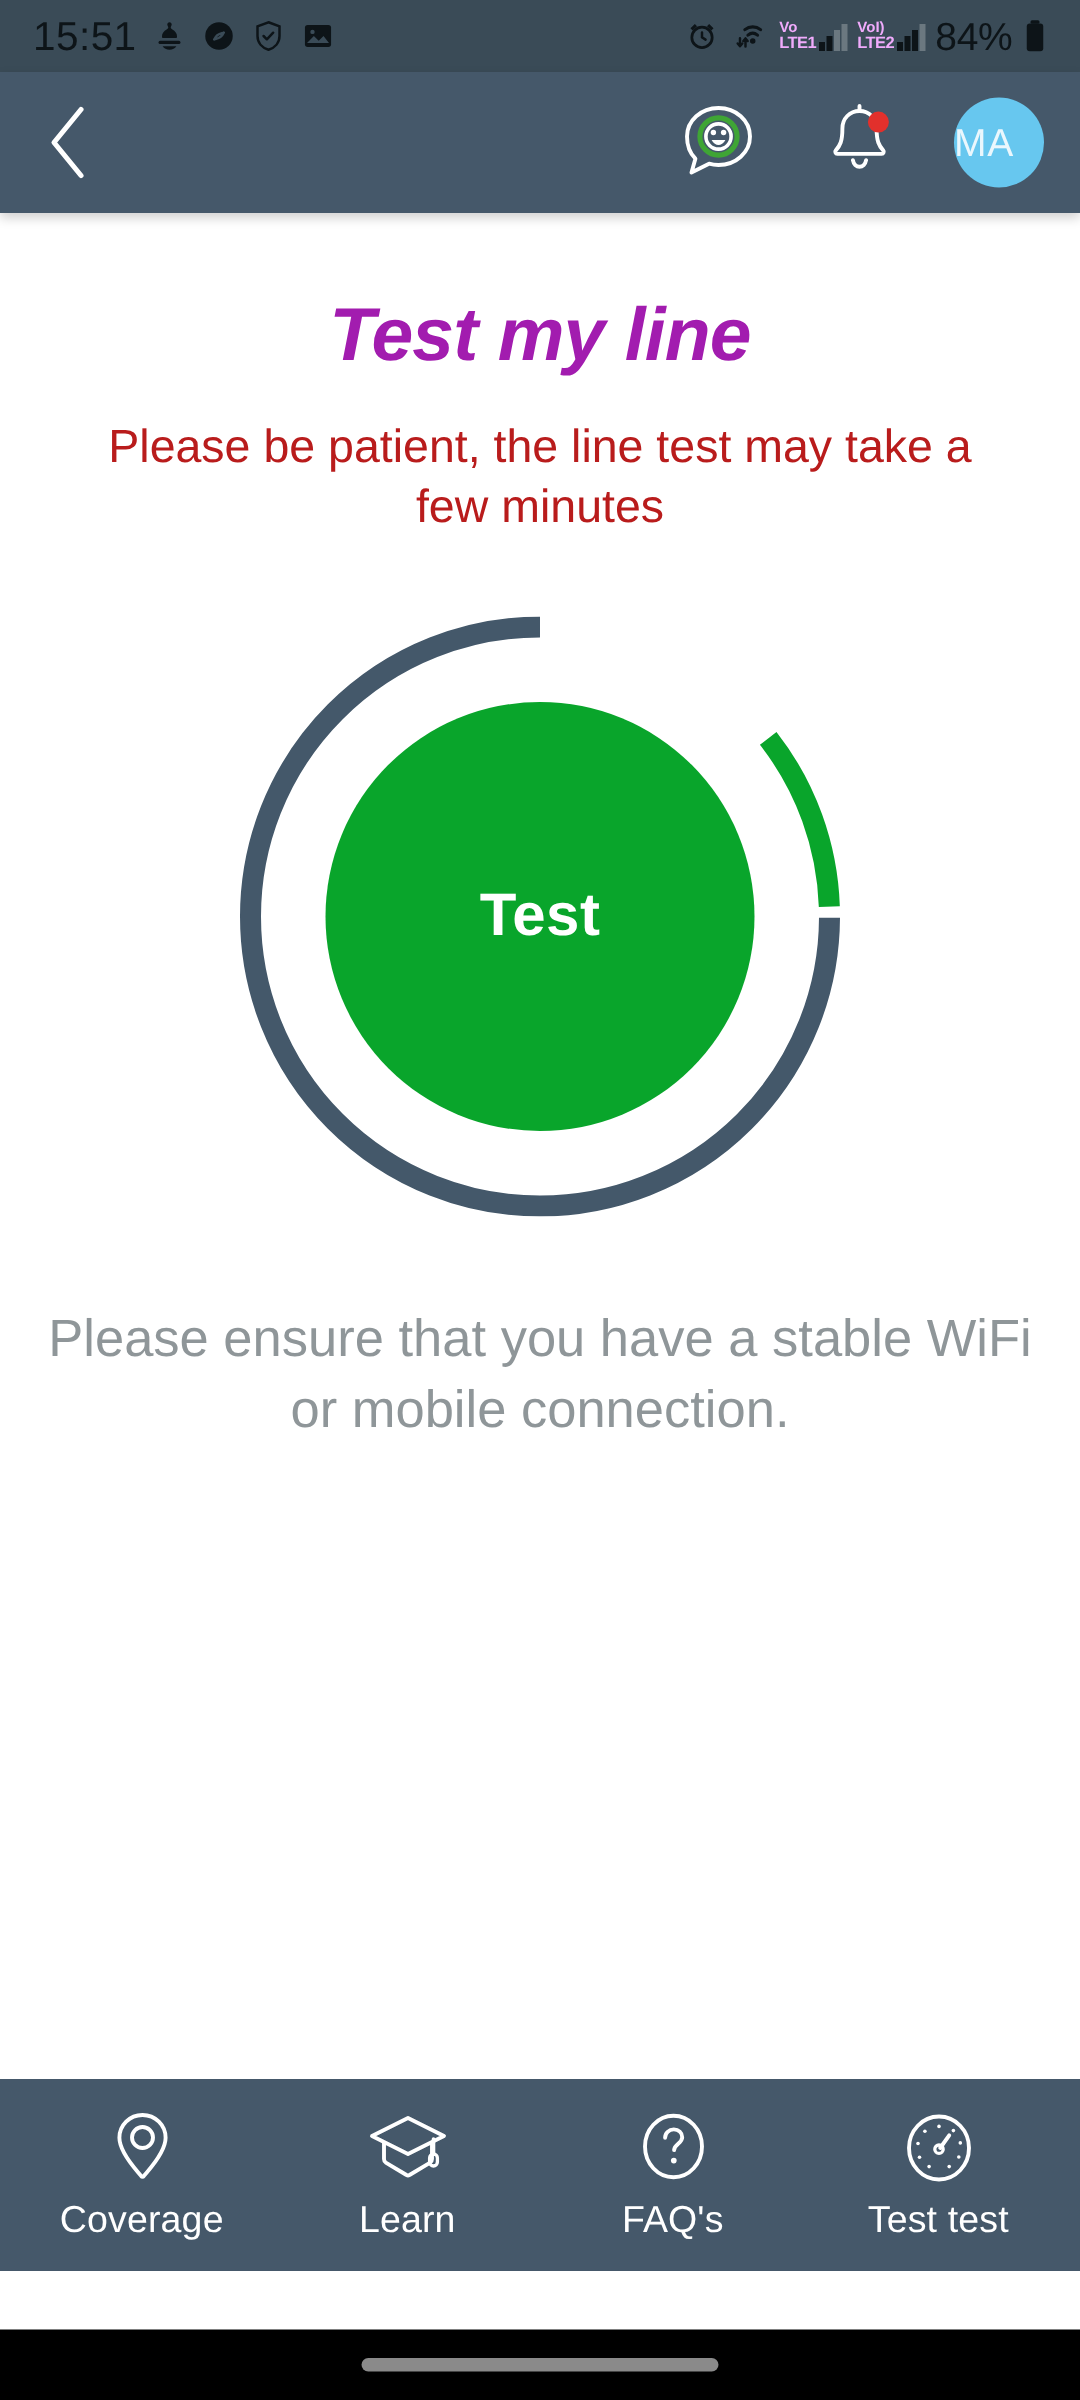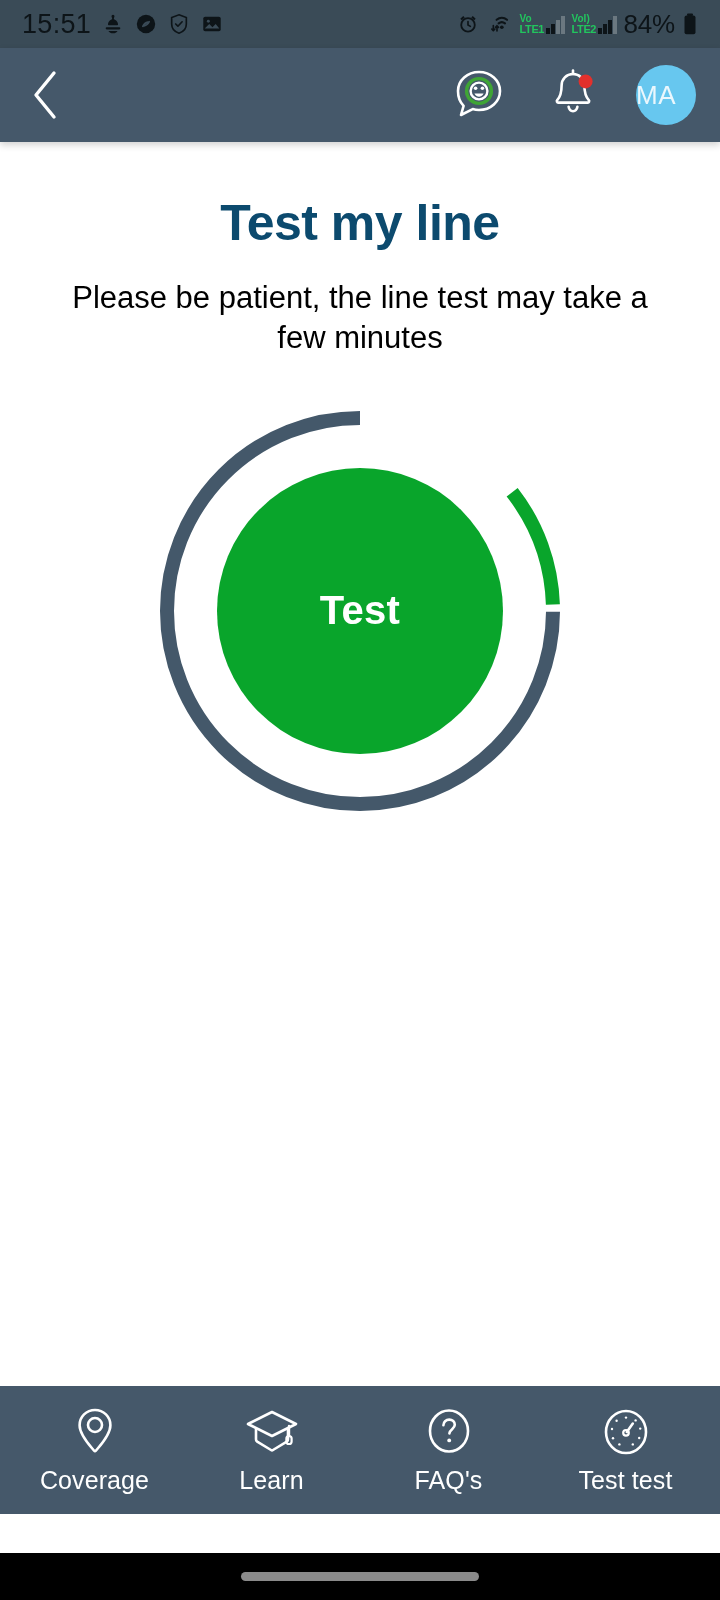--- a/index.html
+++ b/index.html
@@ -25,21 +25,21 @@
     font-family:"Liberation Sans", sans-serif;
   }
   .sb-batt {
     color:#0d1418; font-size:26px; letter-spacing:-0.2px;
     font-family:"Liberation Sans", sans-serif;
   }
   .sb-ico { display:block; }
   .lte-group { display:flex; align-items:flex-end; gap:2px; }
   .lte-txt {
     display:flex; flex-direction:column; align-items:flex-start;
-    line-height:0.95; color:#22c55e;
+    line-height:0.95; color:#f0abfc;
   }
   .lte-txt .t1 { font-size:10px; font-weight:bold; }
   .lte-txt .t2 { font-size:11px; font-weight:bold; letter-spacing:-0.4px; }
   .bars { display:flex; align-items:flex-end; gap:1.5px; height:18px; }
   .bars i { display:block; width:3.5px; background:#0d1418; }
   .bars i.b1 { height:6px; } .bars i.b2 { height:10px; }
   .bars i.b3 { height:14px; } .bars i.b4 { height:18px; }
   .bars i.off { background:#6b7880; }
 
   
@@ -62,25 +62,26 @@
     cursor:pointer;
   }
 
   
   .content {
     position:absolute; top:142px; left:0; width:720px; height:1283px;
     background:#fff; text-align:center;
   }
   .title {
     margin-top:52px;
-    font-size:50px; font-weight:bold; color:#0c4a6e;
+    font-size:50px; font-weight:bold; color:#a21caf;
     letter-spacing:-0.5px;
+    font-style:italic;
   }
   .subtitle {
-    margin-top:26px; font-size:31px; color:#000000;
+    margin-top:26px; font-size:31px; color:#b91c1c;
     line-height:1.3; padding:0 62px;
   }
 
   .gauge-wrap {
     margin-top:52px; position:relative;
     width:400px; height:400px; margin-left:auto; margin-right:auto;
   }
   .gauge-wrap svg { display:block; }
   .start-btn {
     position:absolute; left:50%; top:50%;
@@ -233,20 +234,21 @@
     <div class="gauge-wrap">
       <svg width="400" height="400" viewBox="0 0 400 400">
 
         <circle id="ring-track" cx="200" cy="200" r="193" fill="none" stroke="#44586a" stroke-width="14" stroke-dasharray="1076.5679518491584 1212.6547642856601" stroke-dashoffset="-303.8373881626848" transform="rotate(-90 200 200)"></circle>
 
         <circle id="ring-progress" cx="200" cy="200" r="193" fill="none" stroke="#09a52b" stroke-width="14" stroke-dasharray="121.26547642856602 1212.6547642856601" stroke-dashoffset="-175.1612437301509" transform="rotate(-90 200 200)"></circle>
       </svg>
       <button class="start-btn" style="background: rgb(9, 165, 43);">Test</button>
     </div>
 
+    <p class="note">Please ensure that you have a stable WiFi or mobile connection.</p>
   </div>
 
   <div class="bottomnav">
 
     <div class="nav-item">
       <svg width="50" height="54" viewBox="0 0 50 54">
         <path d="M25 5c8.6 0 15.4 6.8 15.4 15.2 0 10.4-12.2 22.4-14.6 25.6-.4.5-1.2.5-1.6 0C21.8 42.6 9.6 30.6 9.6 20.2 9.6 11.8 16.4 5 25 5z" fill="none" stroke="#ffffff" stroke-width="2.6" stroke-linejoin="round"></path>
         <circle cx="25" cy="20" r="7" fill="none" stroke="#ffffff" stroke-width="2.6"></circle>
       </svg>
       <span class="nav-label">Coverage</span>

